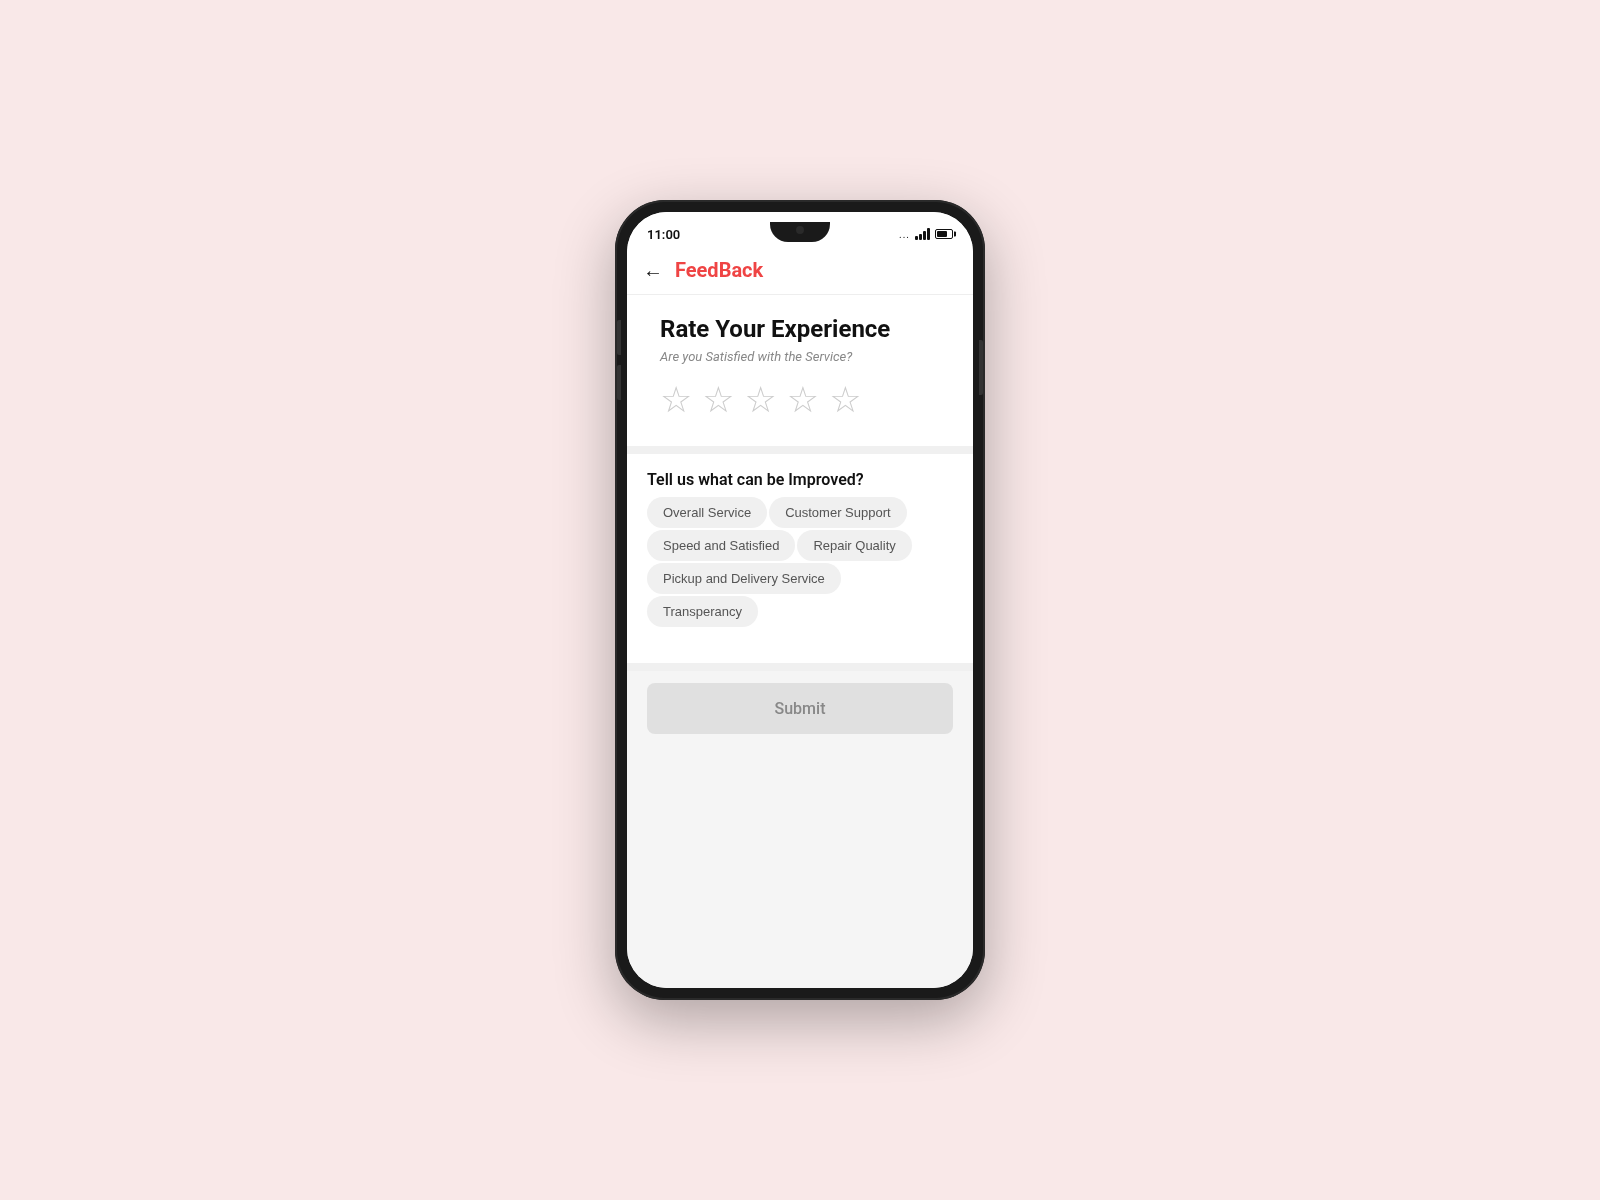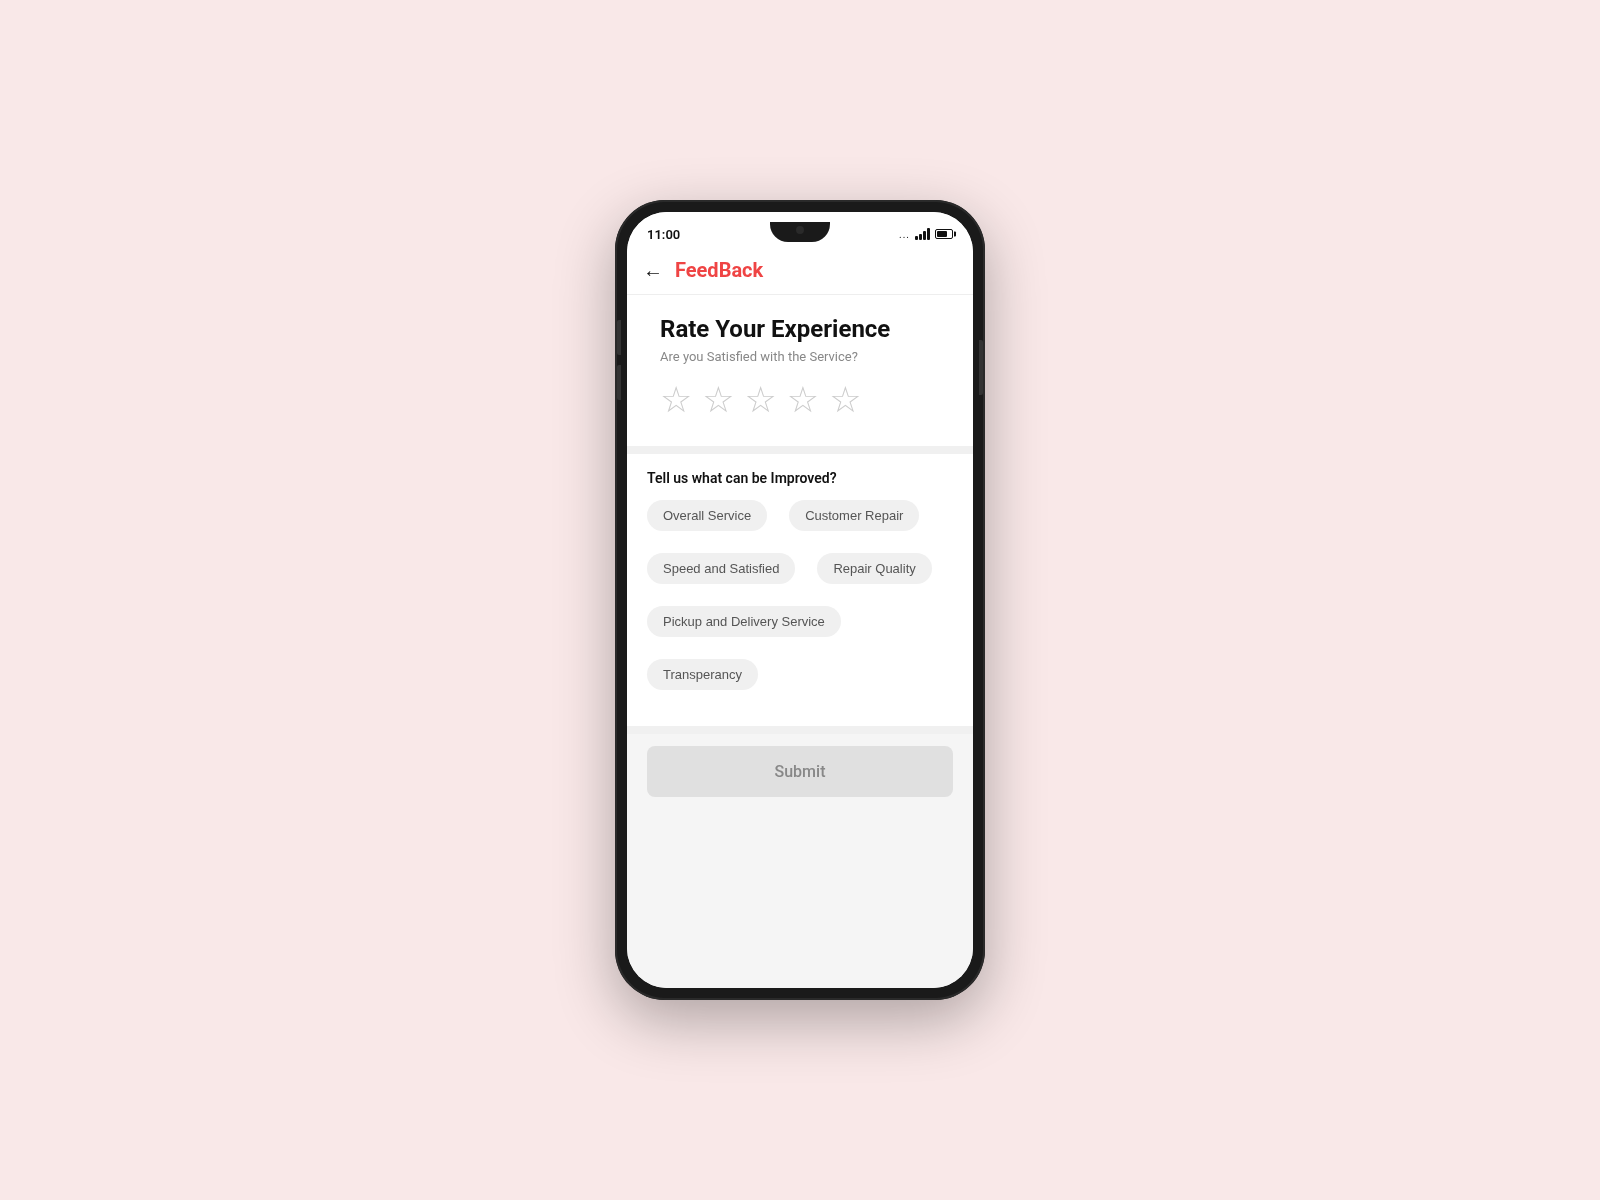--- a/index.html
+++ b/index.html
@@ -201,20 +201,21 @@
       font-size: 24px;
       font-weight: 700;
       color: #111;
       margin-bottom: 6px;
     }
 
     .rate-subtitle {
       font-size: 13px;
       color: #888;
       margin-bottom: 18px;
+      font-style: italic;
     }
 
     .stars-row {
       display: flex;
       gap: 10px;
       margin-bottom: 4px;
     }
 
     .star {
       font-size: 36px;
@@ -223,30 +224,30 @@
       line-height: 1;
     }
 
     
     .improve-section {
       background: #fff;
       padding: 16px 20px 20px;
     }
 
     .improve-title {
-      font-size: 14px;
+      font-size: 16px;
       font-weight: 600;
       color: #111;
-      margin-bottom: 14px;
+      margin-bottom: 8px;
     }
 
     .tags-container {
       display: flex;
       flex-wrap: wrap;
-      gap: 22px;
+      gap: 2px;
       margin-bottom: 16px;
     }
 
     .tag {
       background: #f0f0f0;
       border-radius: 20px;
       padding: 8px 16px;
       font-size: 13px;
       color: #555;
       cursor: pointer;
@@ -338,21 +339,21 @@
       </div>
 
       <div class="section-divider"></div>
 
       <div class="improve-section">
         <div class="improve-title">Tell us what can be Improved?</div>
 
         <div class="tags-container">
 
         <button class="tag">Overall Service</button>
-            <button class="tag">Customer Repair</button>
+            <button class="tag">Customer Support</button>
             <button class="tag">Speed and Satisfied</button>
             <button class="tag">Repair Quality</button>
             <button class="tag">Pickup and Delivery Service</button>
             <button class="tag">Transperancy</button>
           </div>
 
       </div>
 
       <div class="section-divider"></div>
 

